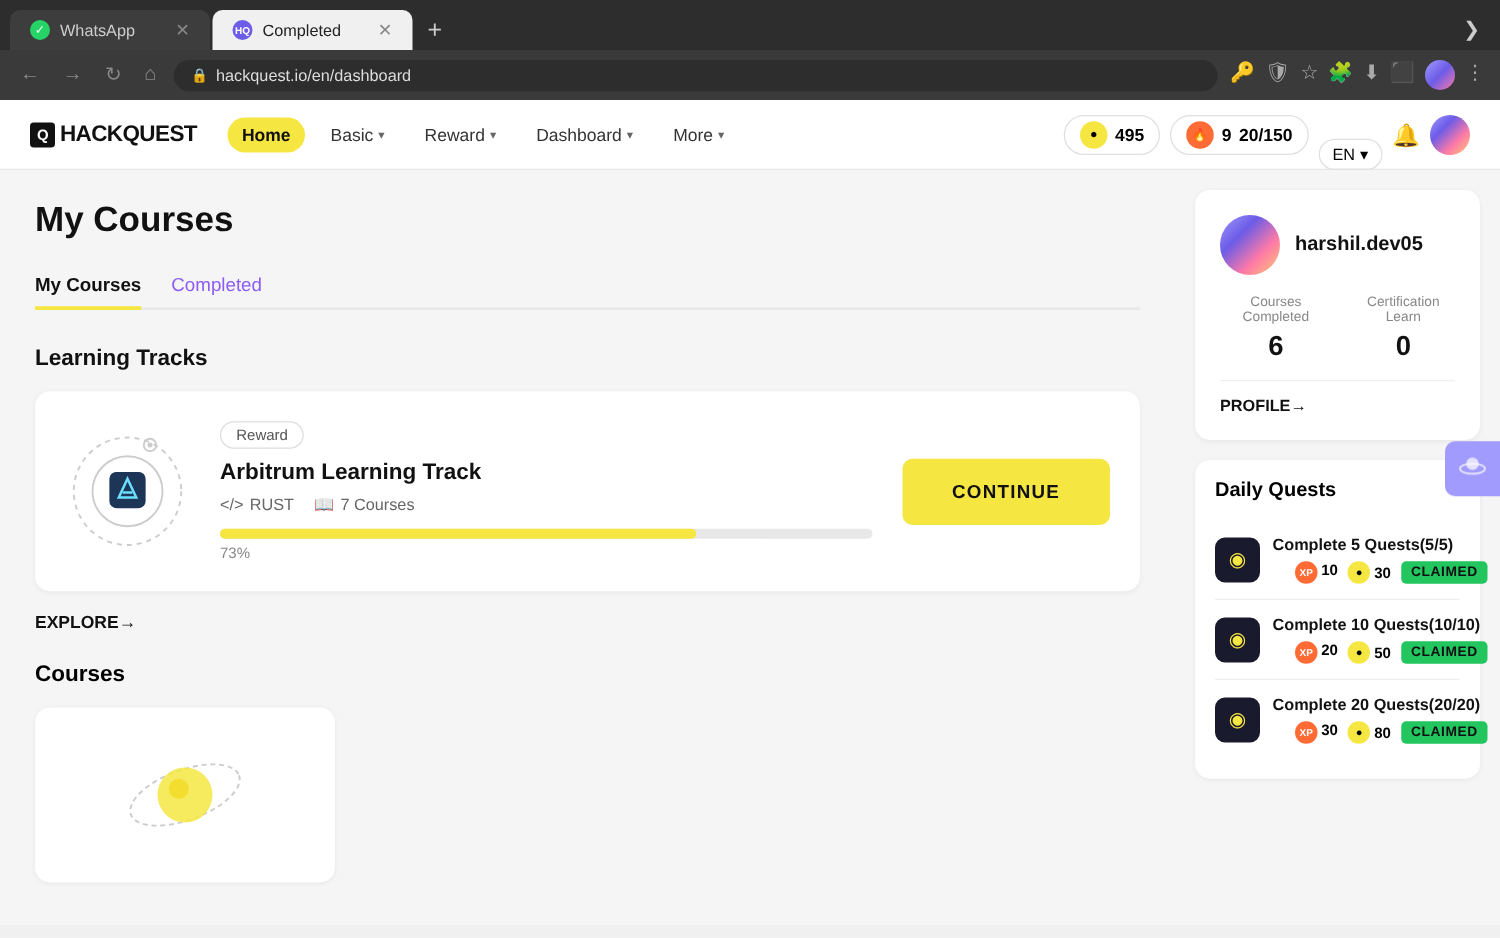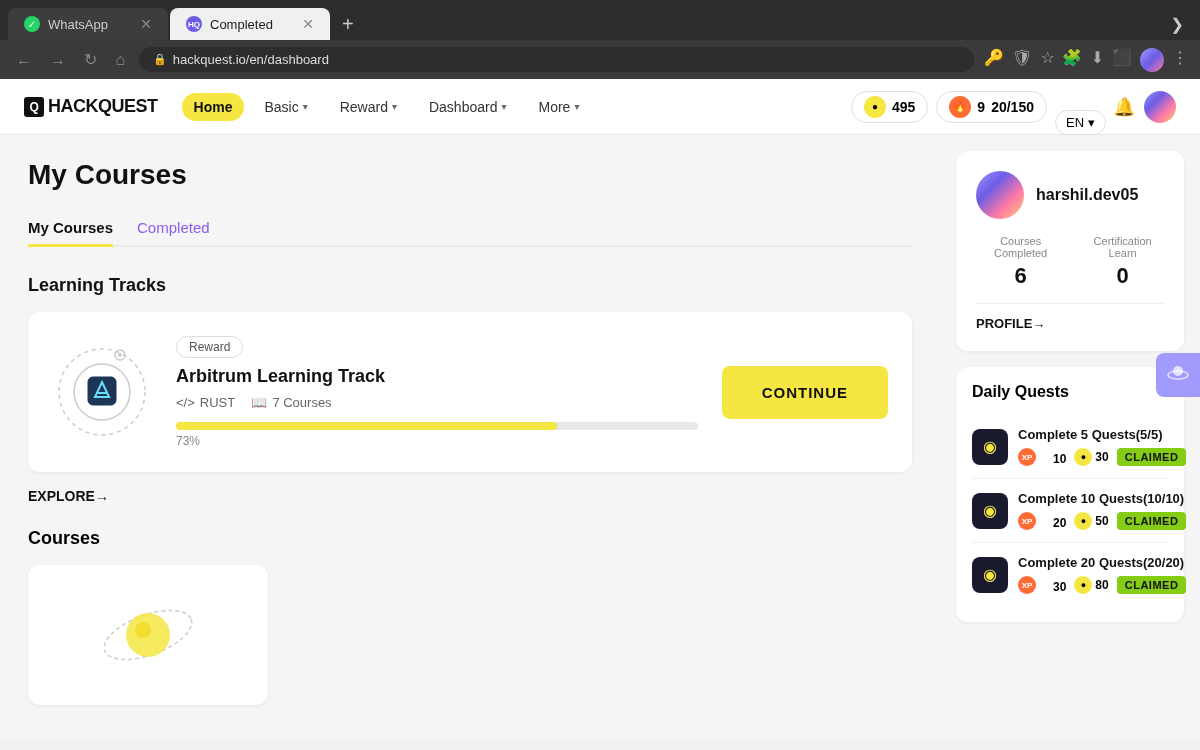--- a/index.html
+++ b/index.html
@@ -93,25 +93,25 @@
 
     
     .quests-card { background: white; border-radius: 12px; padding: 16px; box-shadow: 0 1px 4px rgba(0,0,0,0.06); }
     .quests-title { font-size: 16px; font-weight: 800; margin-bottom: 14px; }
     .quest-item { display: flex; align-items: center; gap: 10px; padding: 12px 0; border-bottom: 1px solid #f0f0f0; }
     .quest-item:last-child { border-bottom: none; }
     .quest-icon { width: 36px; height: 36px; background: #1a1a2e; border-radius: 8px; display: flex; align-items: center; justify-content: center; color: #f5e642; font-size: 16px; flex-shrink: 0; }
     .quest-info { flex: 1; }
     .quest-name { font-size: 13px; font-weight: 600; color: #111; margin-bottom: 6px; }
     .quest-rewards { display: flex; align-items: center; gap: 8px; }
-    .xp-badge { display: flex; align-items: flex-end; gap: 17px; font-size: 12px; font-weight: 700; }
+    .xp-badge { display: flex; align-items: flex-start; gap: 3px; font-size: 12px; font-weight: 700; margin-left: 18px; }
     .xp-icon { width: 18px; height: 18px; border-radius: 50%; background: #ff6b35; display: flex; align-items: center; justify-content: center; font-size: 8px; color: white; font-weight: bold; }
     .coin-badge { display: flex; align-items: center; gap: 3px; font-size: 12px; font-weight: 700; }
     .coin-s-icon { width: 18px; height: 18px; border-radius: 50%; background: #f5e642; display: flex; align-items: center; justify-content: center; font-size: 9px; }
-    .claimed-badge { margin-left: auto; background: #84cc16; color: #111; font-size: 11px; font-weight: 800; padding: 3px 8px; border-radius: 4px; letter-spacing: 0.5px; }
+    .claimed-badge { margin-left: auto; background: #22c55e; color: #111; font-size: 11px; font-weight: 800; padding: 3px 8px; border-radius: 4px; letter-spacing: 0.5px; }
 
     
     .floating-btn { position: fixed; right: 0; top: 50%; transform: translateY(-50%); width: 44px; height: 44px; background: #a29bfe; border-radius: 8px 0 0 8px; display: flex; align-items: center; justify-content: center; cursor: pointer; }
 
     
     .code-icon { font-size: 13px; }
     .book-icon { font-size: 13px; }
   </style>
 </head>
 <body>

